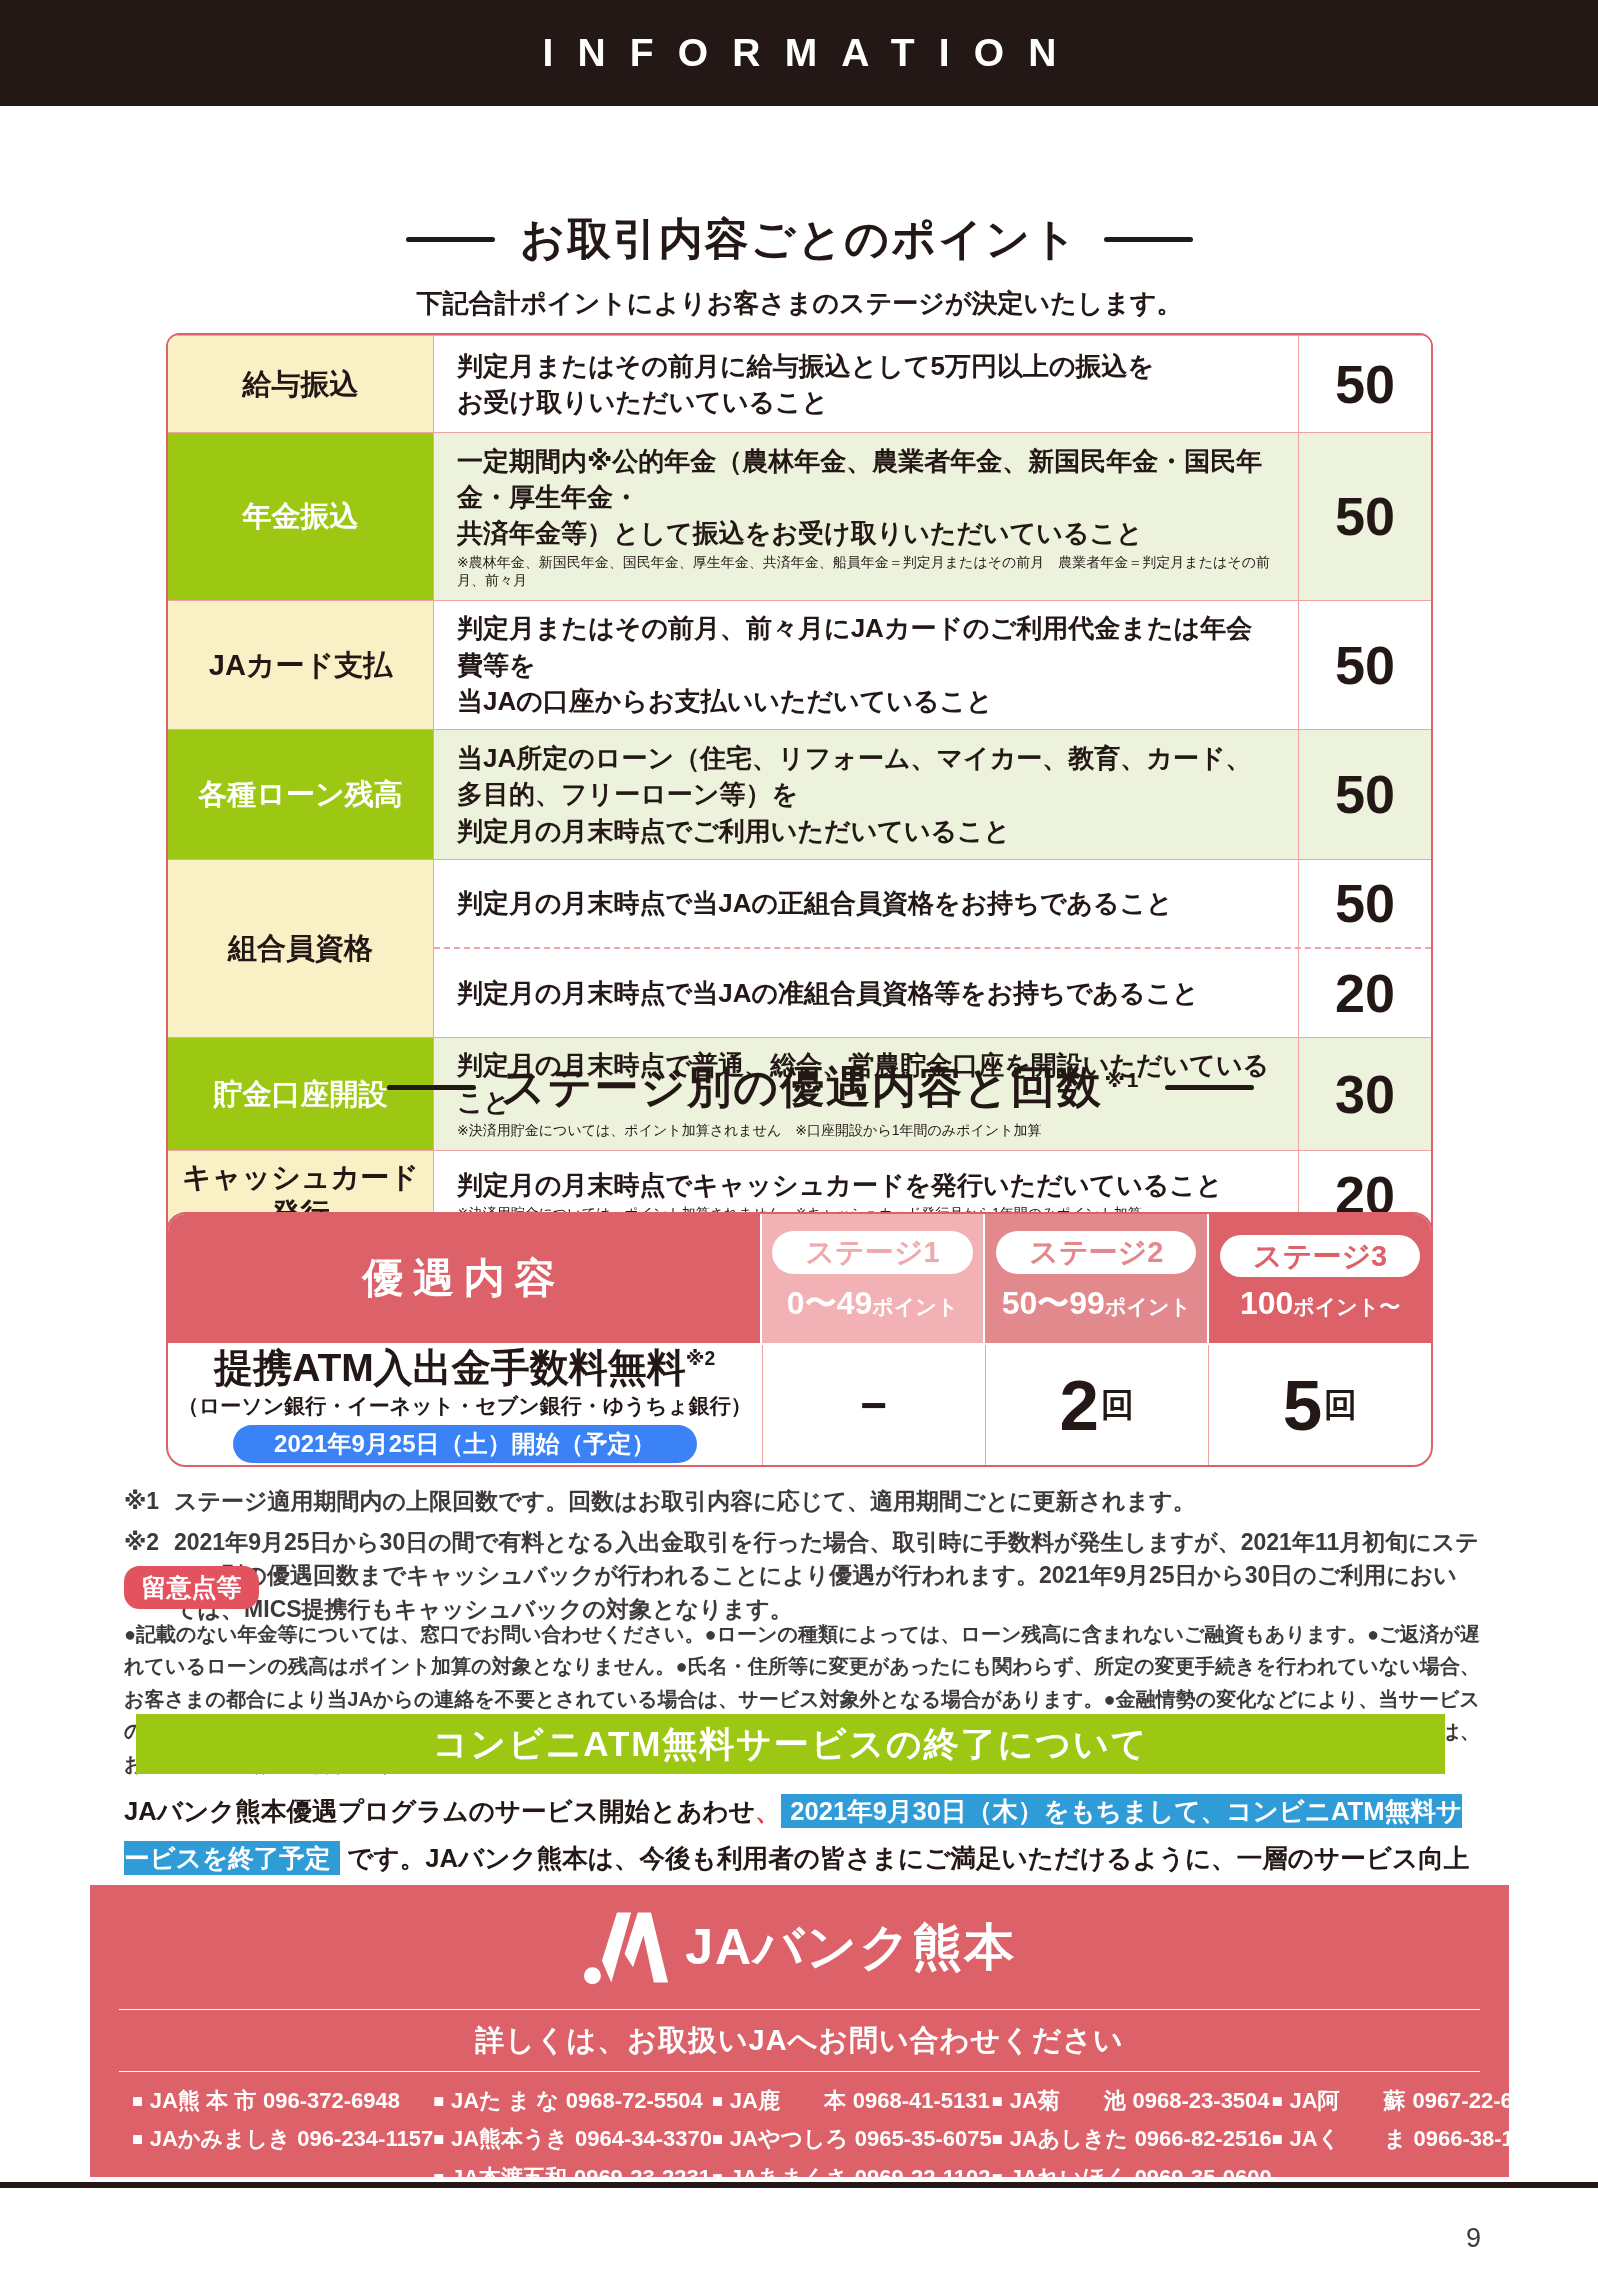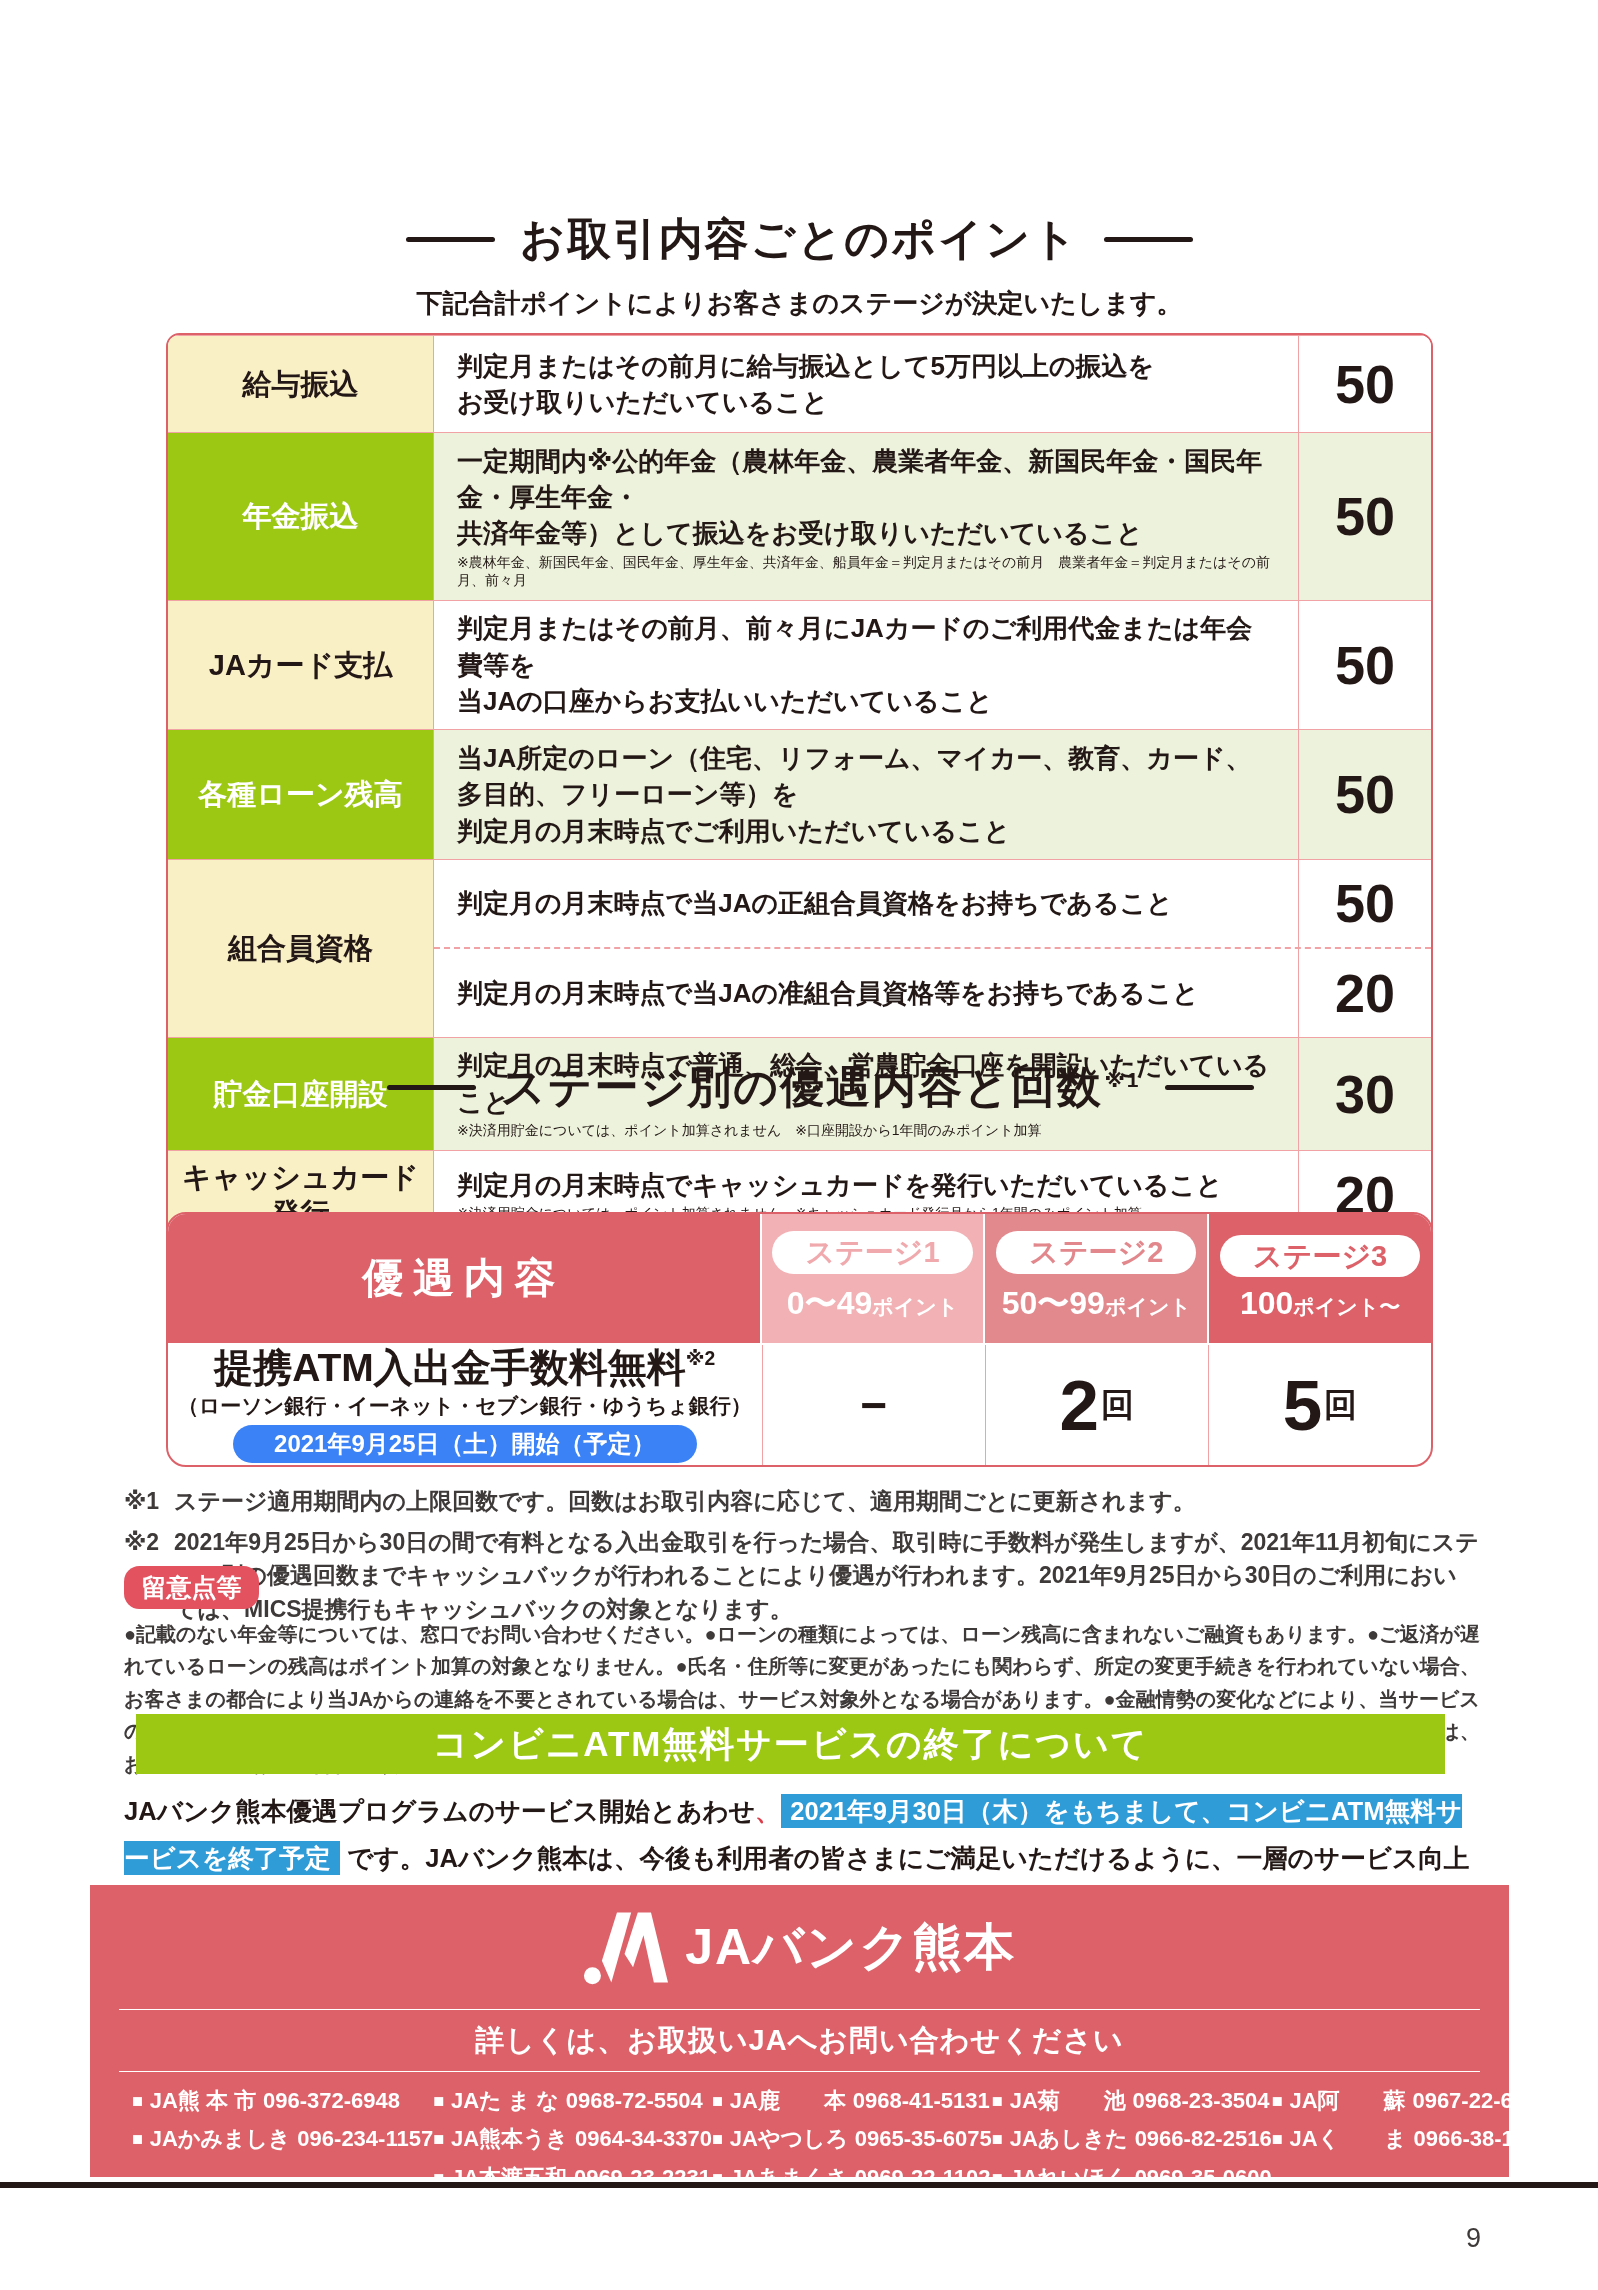--- a/index.html
+++ b/index.html
@@ -143,20 +143,23 @@
   .c2 { grid-column:2; } .c3 { grid-column:3; } .c4 { grid-column:4; }
 
   .bottom-rule { position:absolute; top:2182px; left:0; width:1599px; height:5.8px; background:#231815; }
   .page-num { position:absolute; top:2223px; left:1466px; font-size:27px; color:#3e3a39; }
 </style>
 </head>
 <body>
 
 <div class="page">
 
+  <div class="topbar">
+    <div class="info-title">INFORMATION</div>
+  </div>
 
   <div class="sec-title" style="top:210px;">
     <div class="dash"></div>
     <div class="txt">お取引内容ごとのポイント</div>
     <div class="dash"></div>
   </div>
   <div class="subtitle" style="top:286px;">下記合計ポイントによりお客さまのステージが決定いたします。</div>
 
   <div class="t1">
 

